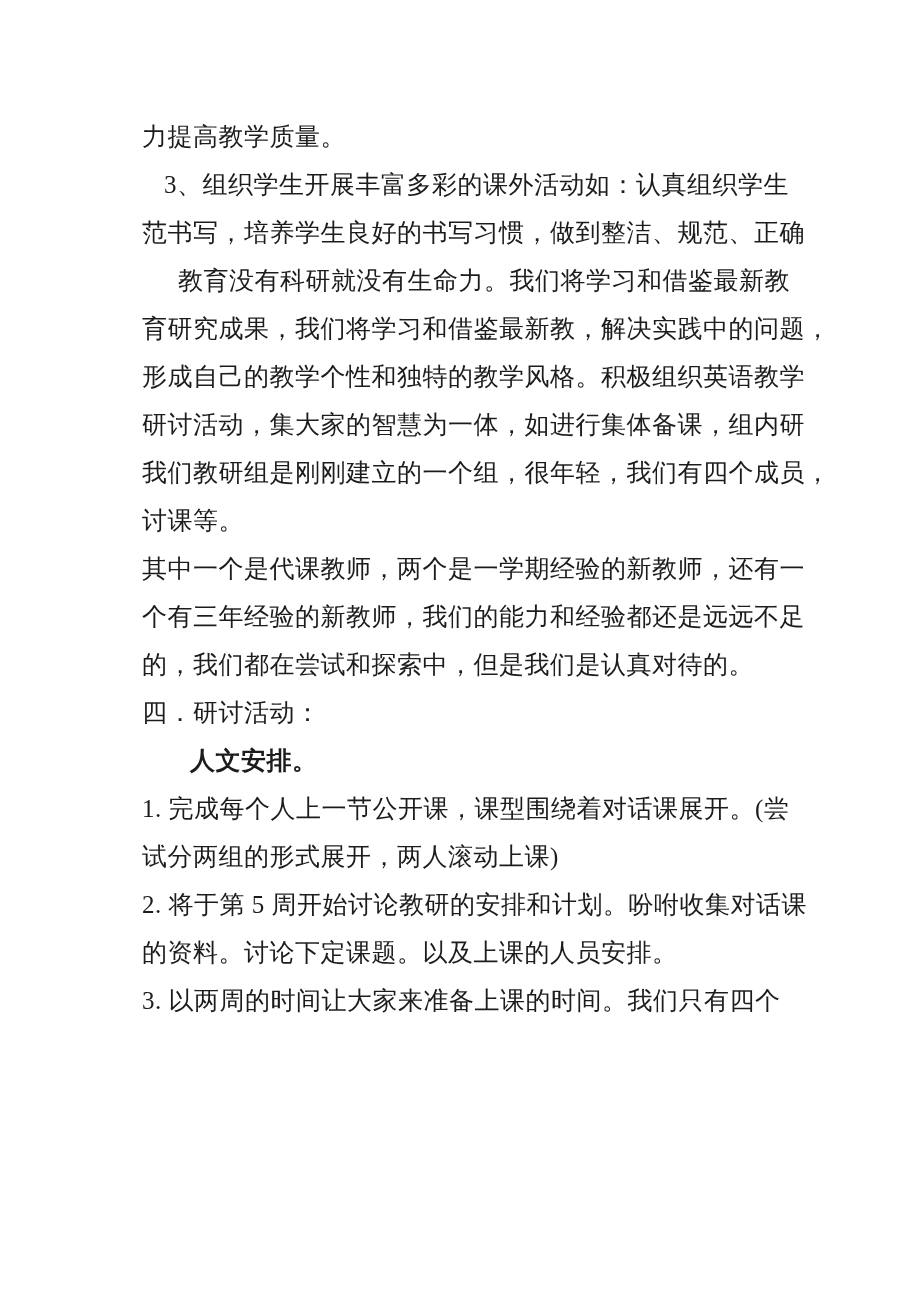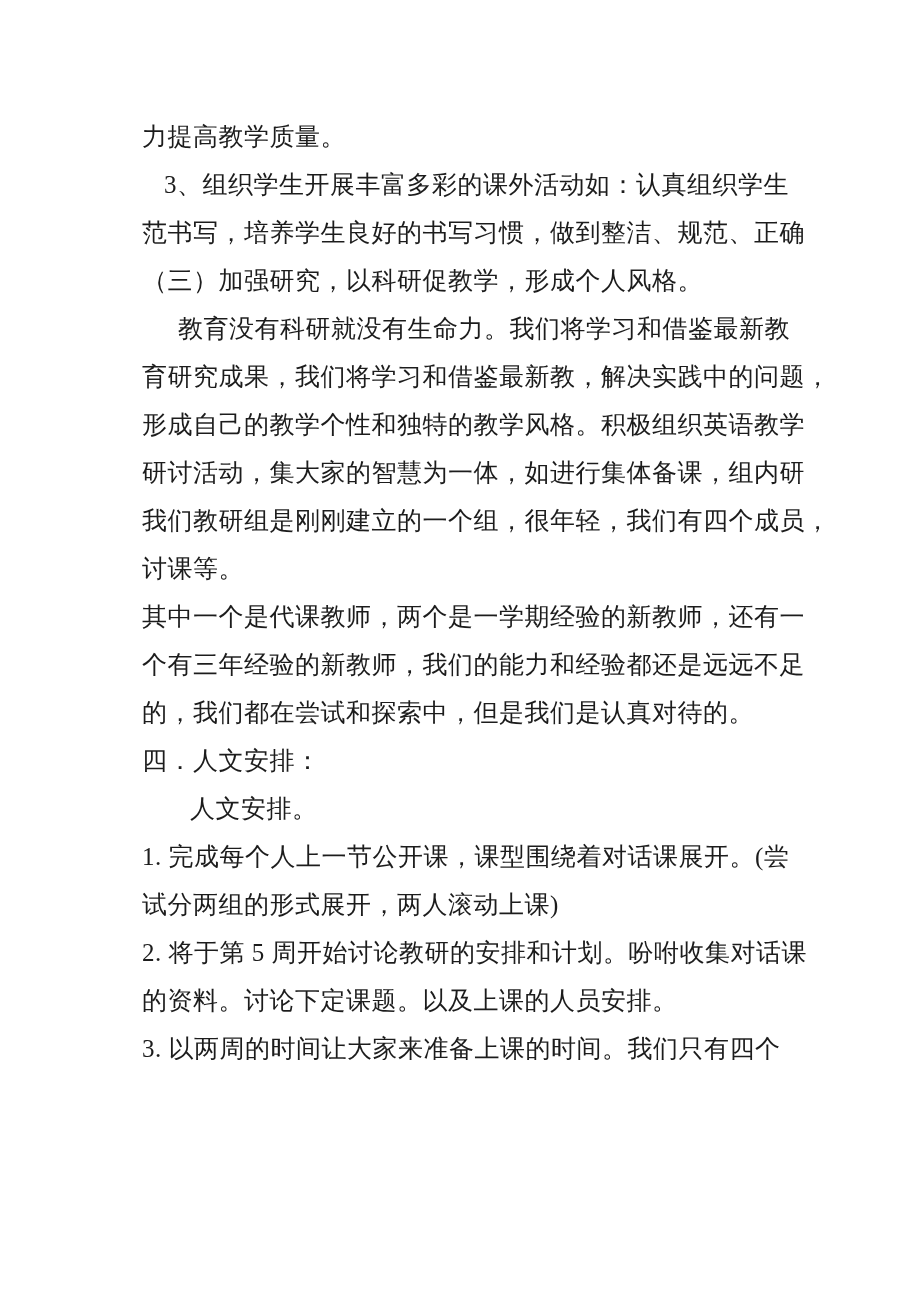--- a/index.html
+++ b/index.html
@@ -25,41 +25,40 @@
   .line {
     height: 48px;
     line-height: 48px;
     font-size: 25px;
     letter-spacing: 0.5px;
     white-space: nowrap;
     color: #1c1c1c;
   }
   .indent-sm { padding-left: 22px; }
   .indent-md { padding-left: 36px; }
-  .indent-lg { padding-left: 48px; }
+  .indent-lg { padding-left: 48px; font-weight: bold; }
 </style>
 </head>
 <body>
 
 <div class="page">
   <div class="text-block">
     <div class="line">力提高教学质量。</div>
     <div class="line indent-sm">3、组织学生开展丰富多彩的课外活动如：认真组织学生</div>
     <div class="line">范书写，培养学生良好的书写习惯，做到整洁、规范、正确</div>
-    <div class="line">（三）加强研究，以科研促教学，形成个人风格。</div>
     <div class="line indent-md">教育没有科研就没有生命力。我们将学习和借鉴最新教</div>
     <div class="line">育研究成果，我们将学习和借鉴最新教，解决实践中的问题，</div>
     <div class="line">形成自己的教学个性和独特的教学风格。积极组织英语教学</div>
     <div class="line">研讨活动，集大家的智慧为一体，如进行集体备课，组内研</div>
     <div class="line">我们教研组是刚刚建立的一个组，很年轻，我们有四个成员，</div>
     <div class="line">讨课等。</div>
     <div class="line">其中一个是代课教师，两个是一学期经验的新教师，还有一</div>
     <div class="line">个有三年经验的新教师，我们的能力和经验都还是远远不足</div>
     <div class="line">的，我们都在尝试和探索中，但是我们是认真对待的。</div>
-    <div class="line">四．人文安排：</div>
+    <div class="line">四．研讨活动：</div>
     <div class="line indent-lg">人文安排。</div>
     <div class="line">1. 完成每个人上一节公开课，课型围绕着对话课展开。(尝</div>
     <div class="line">试分两组的形式展开，两人滚动上课)</div>
     <div class="line">2. 将于第 5 周开始讨论教研的安排和计划。吩咐收集对话课</div>
     <div class="line">的资料。讨论下定课题。以及上课的人员安排。</div>
     <div class="line">3.  以两周的时间让大家来准备上课的时间。我们只有四个</div>
   </div>
 </div>
 
 </body></html>

